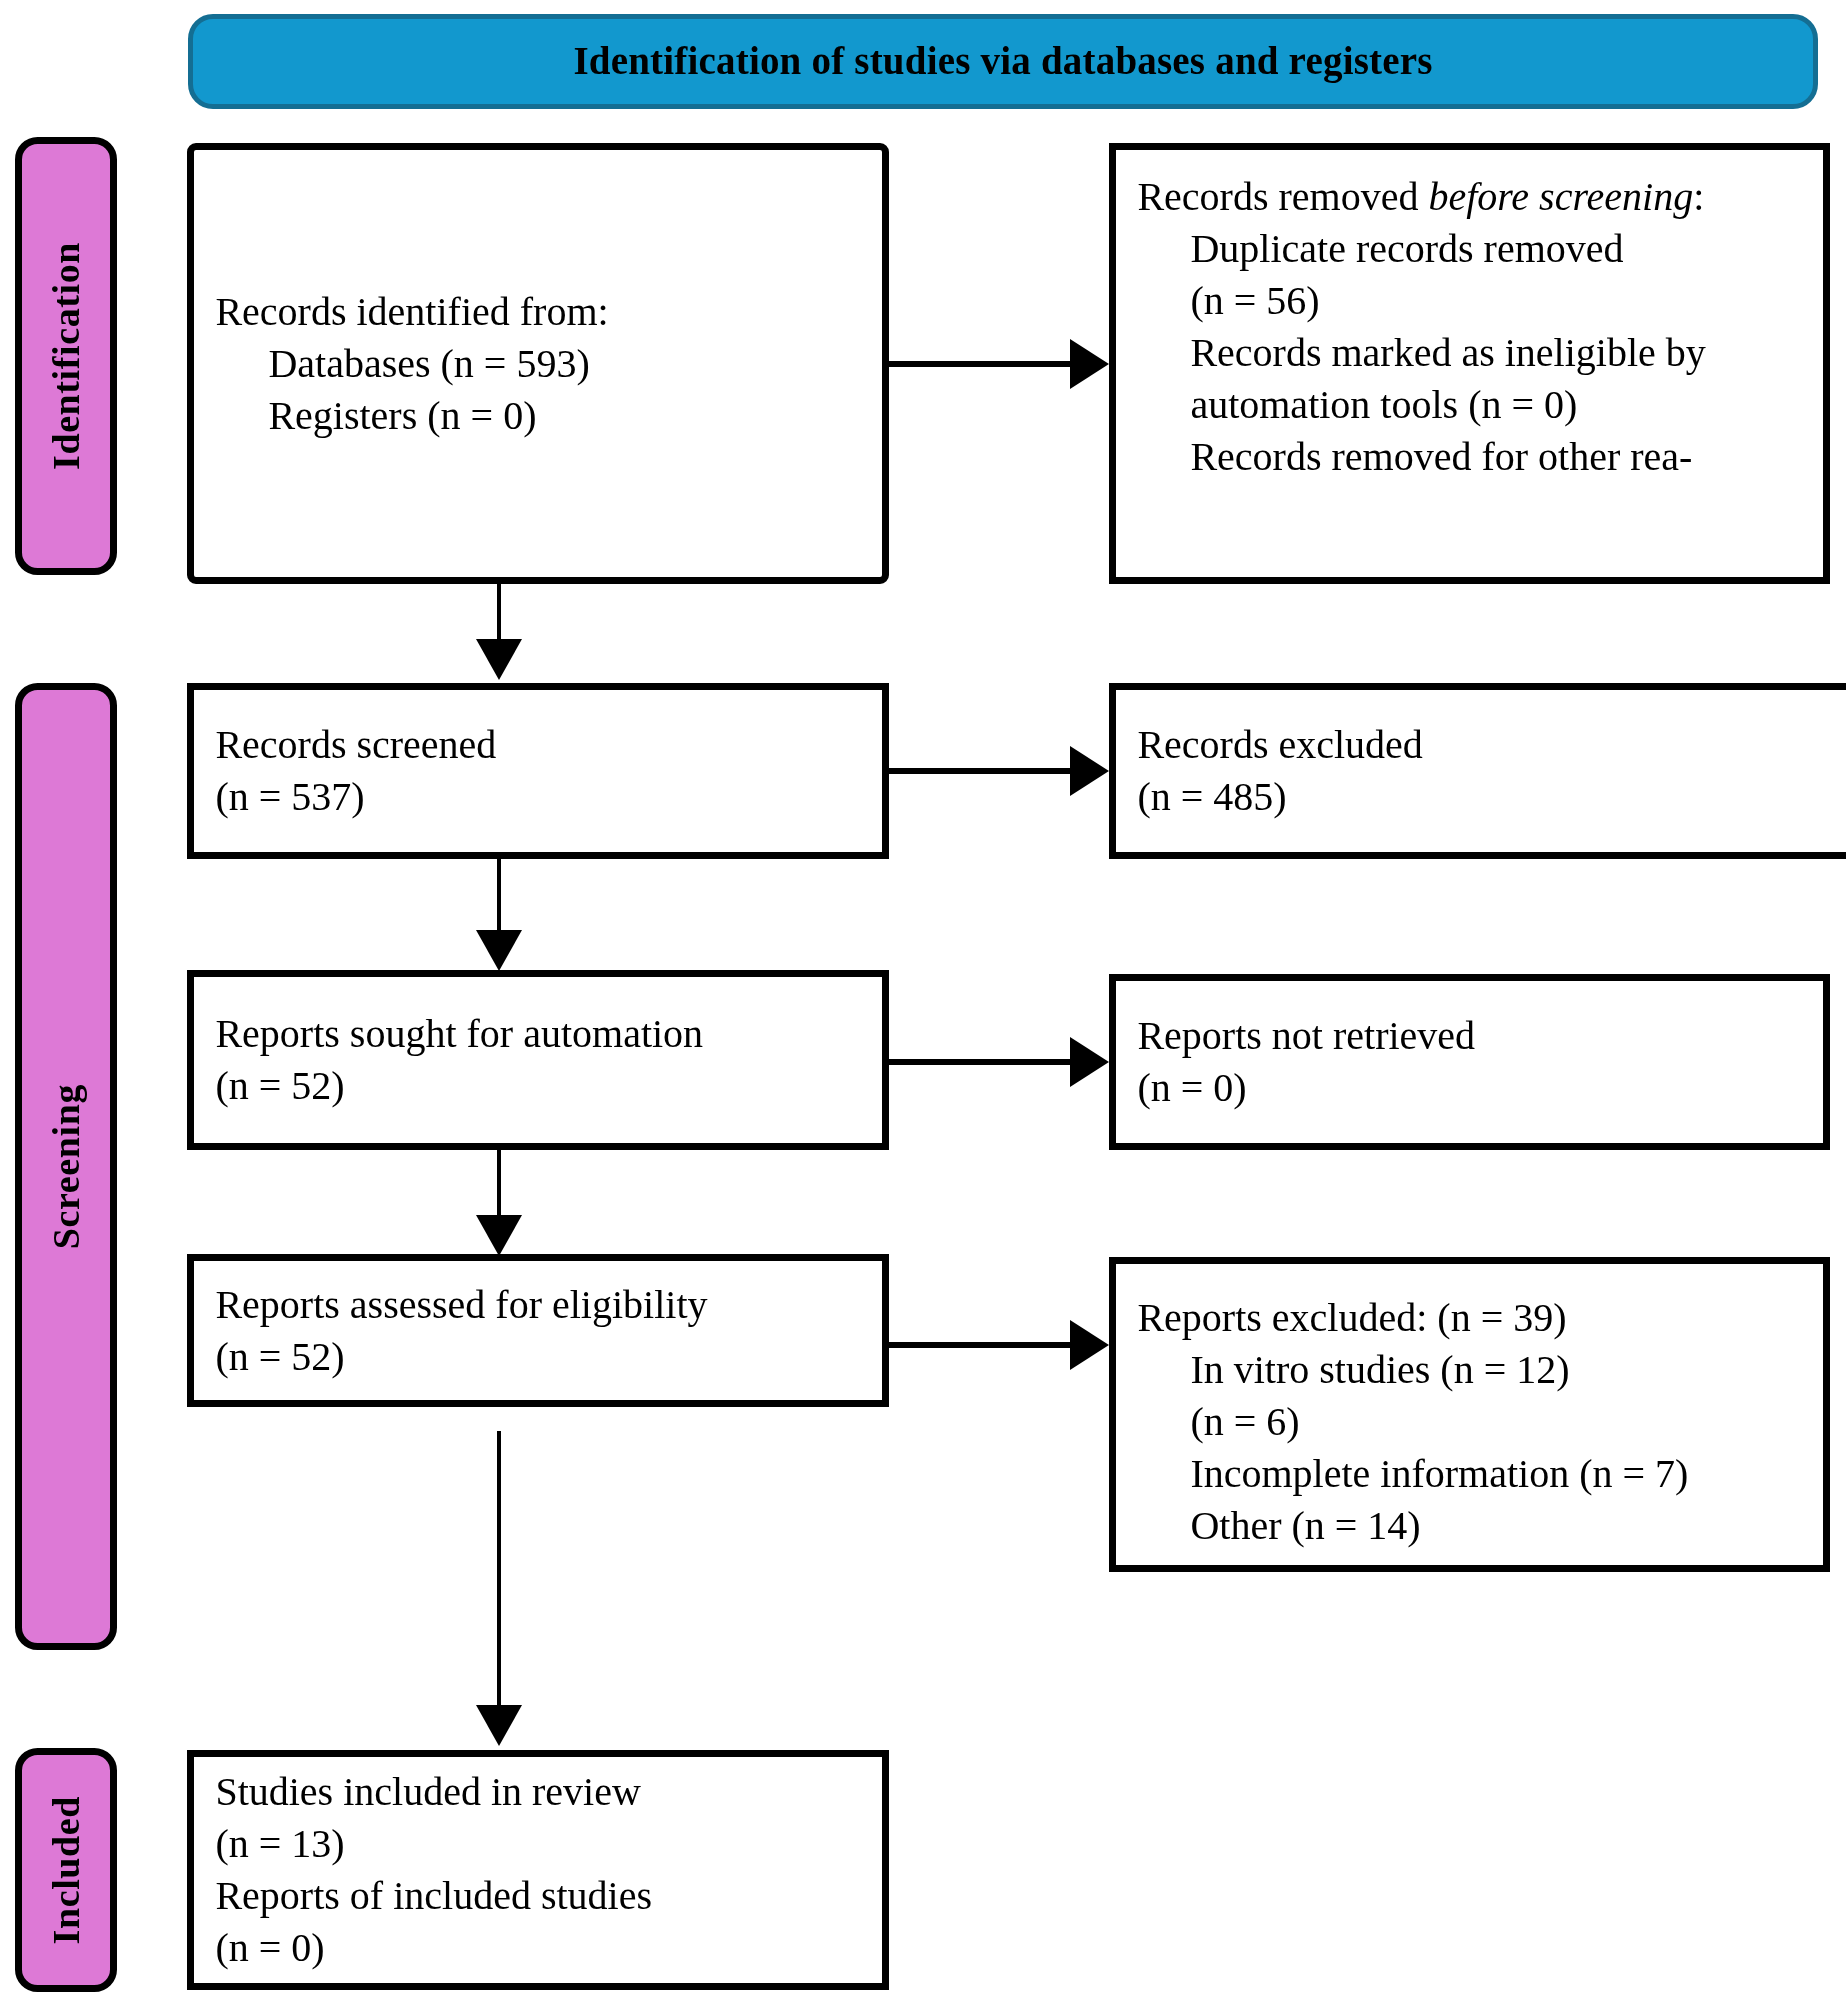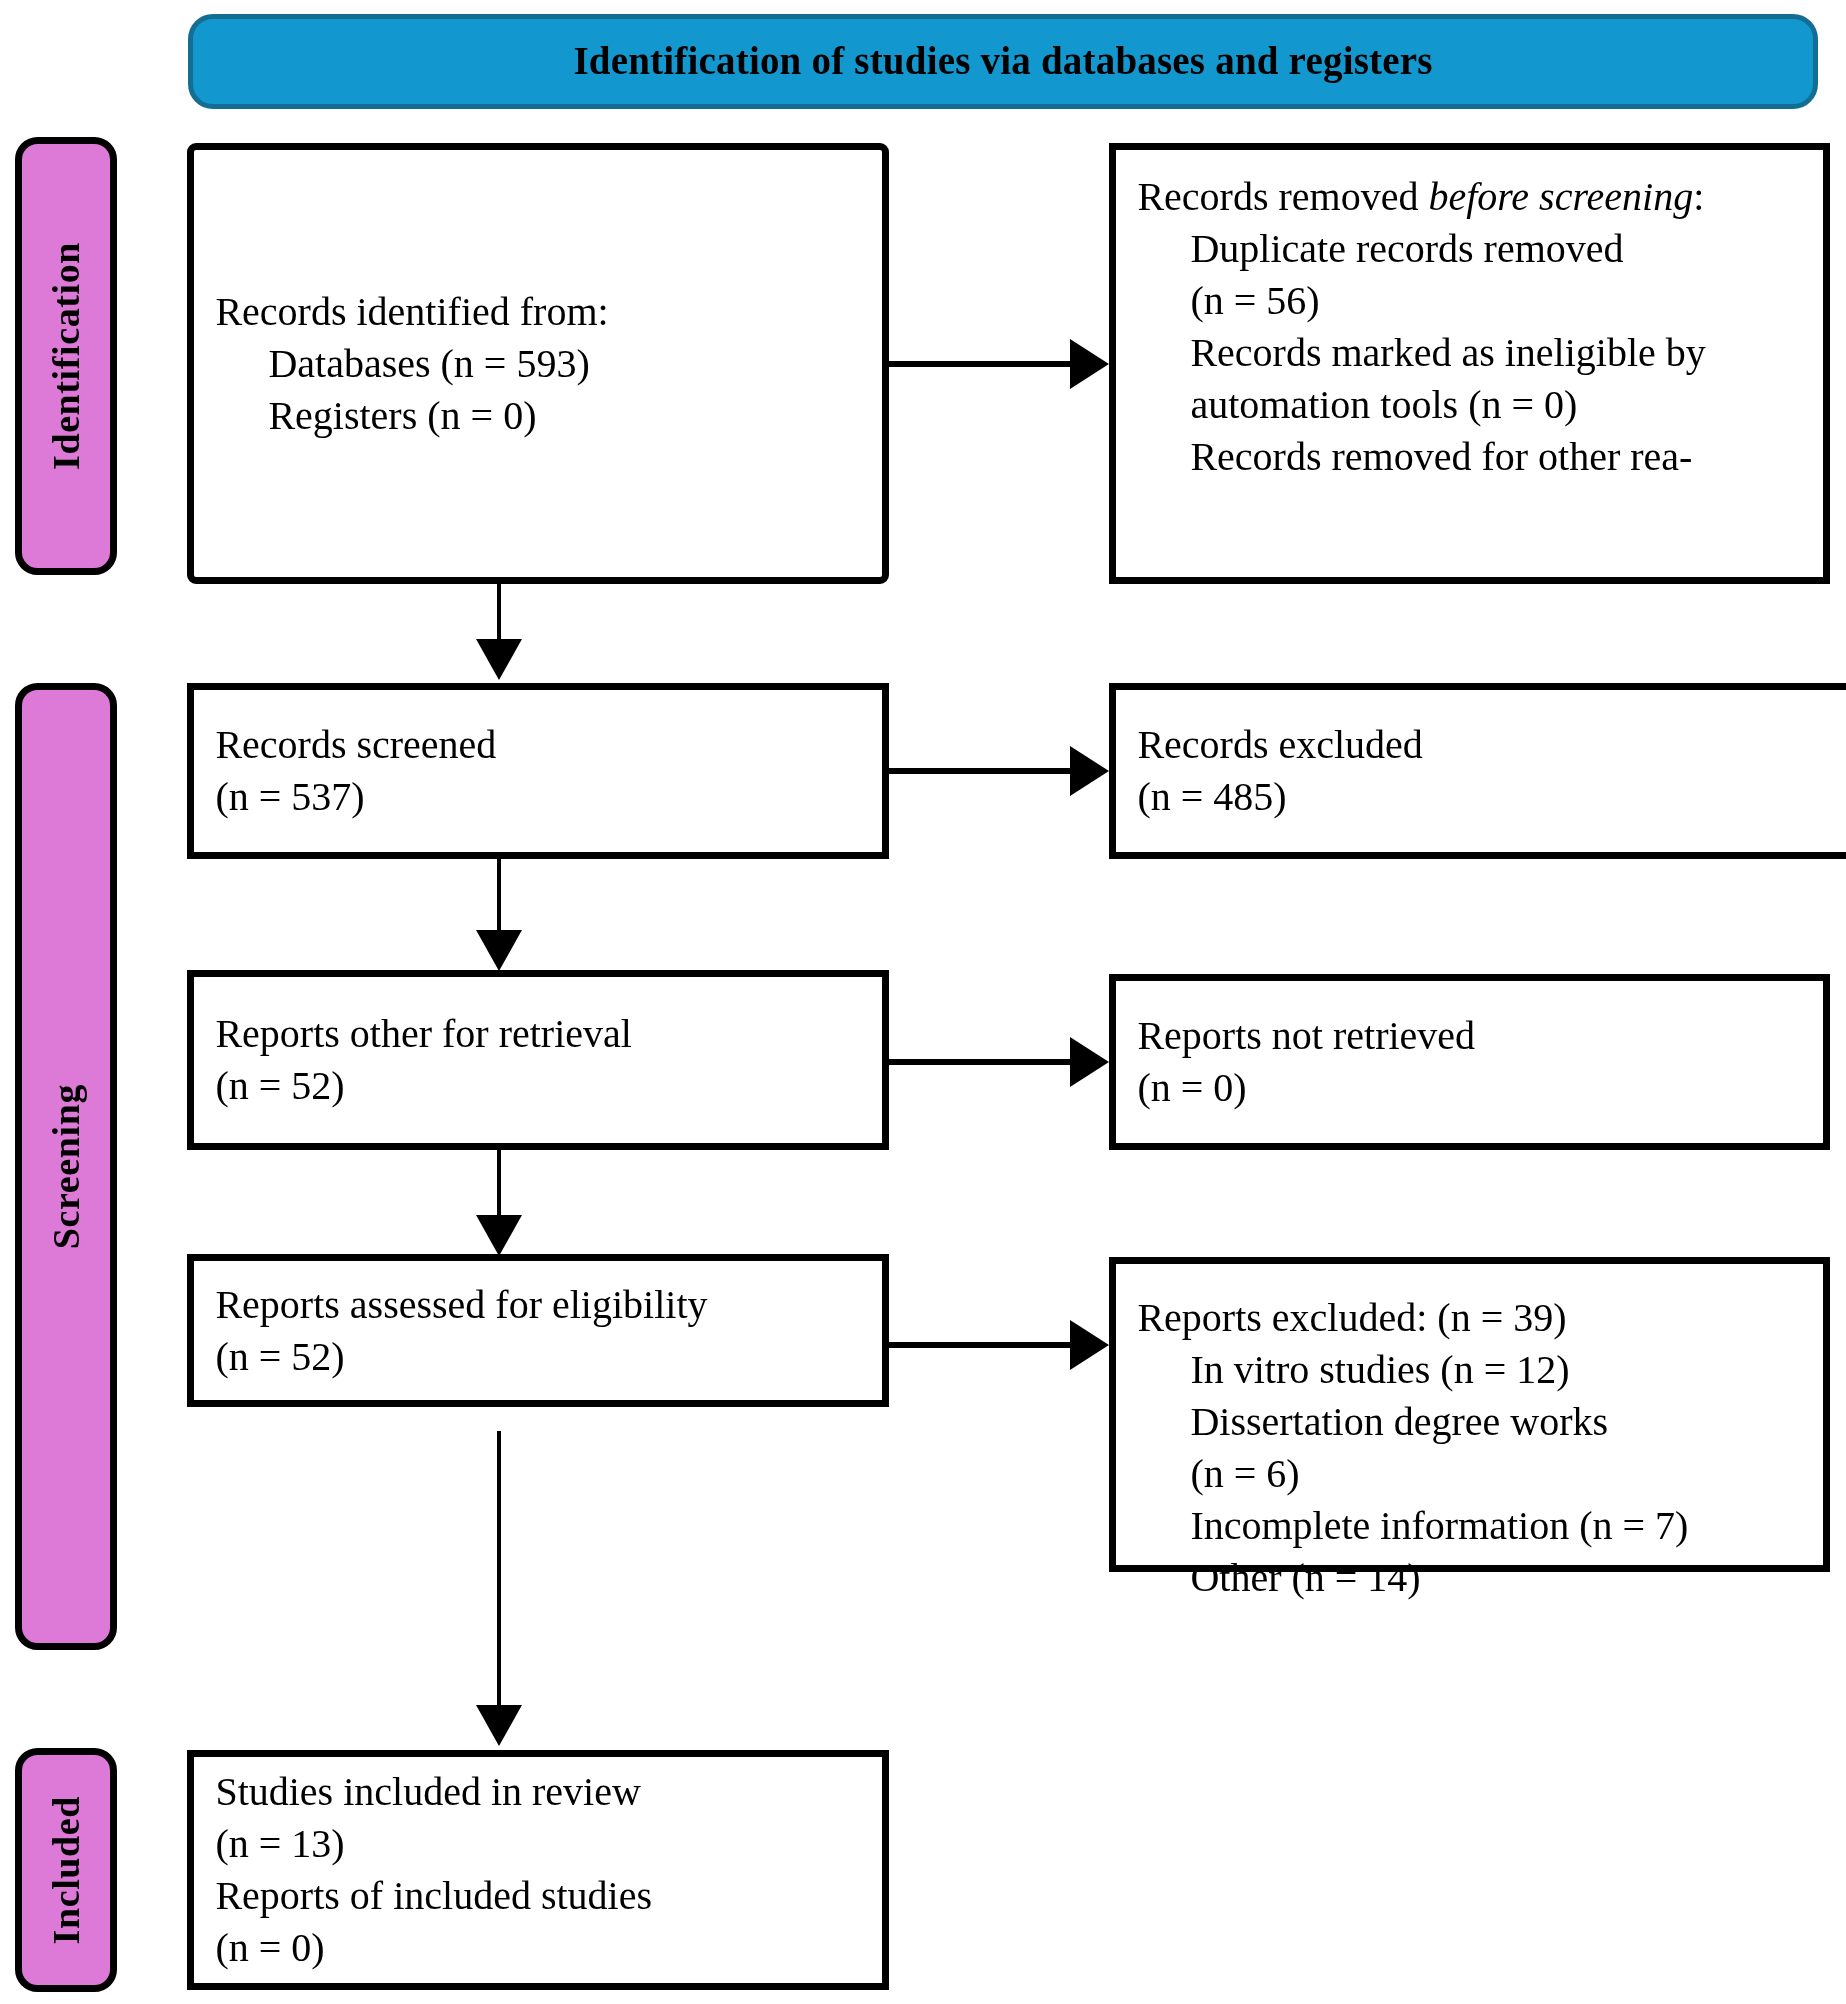--- a/index.html
+++ b/index.html
@@ -192,38 +192,37 @@
     <div class="line">Records screened</div>
     <div class="line">(n = 537)</div>
   </div>
 
   <div class="flow-box" id="box-excluded-recs">
     <div class="line">Records excluded</div>
     <div class="line">(n = 485)</div>
   </div>
 
   <div class="flow-box" id="box-sought">
-    <div class="line">Reports other for retrieval</div>
+    <div class="line">Reports sought for automation</div>
     <div class="line">(n = 52)</div>
   </div>
 
   <div class="flow-box" id="box-not-retrieved">
     <div class="line">Reports not retrieved</div>
     <div class="line">(n = 0)</div>
   </div>
 
   <div class="flow-box" id="box-assessed">
     <div class="line">Reports assessed for eligibility</div>
     <div class="line">(n = 52)</div>
   </div>
 
   <div class="flow-box top-aligned" id="box-excluded-reps">
     <div class="line">Reports excluded: (n = 39)</div>
     <div class="line indent">In vitro studies (n = 12)</div>
-    <div class="line indent">Dissertation degree works</div>
     <div class="line indent">(n = 6)</div>
     <div class="line indent">Incomplete information (n = 7)</div>
     <div class="line indent">Other (n = 14)</div>
   </div>
 
   <div class="flow-box" id="box-included">
     <div class="line">Studies included in review</div>
     <div class="line">(n = 13)</div>
     <div class="line">Reports of included studies</div>
     <div class="line">(n = 0)</div>

